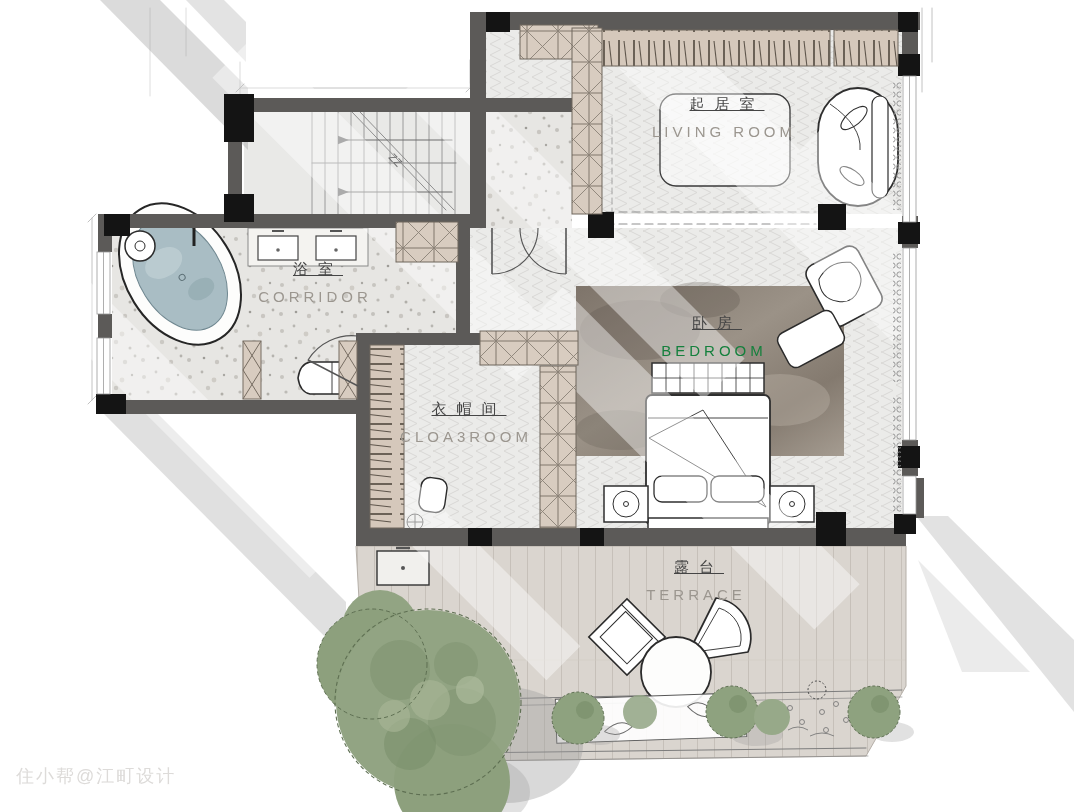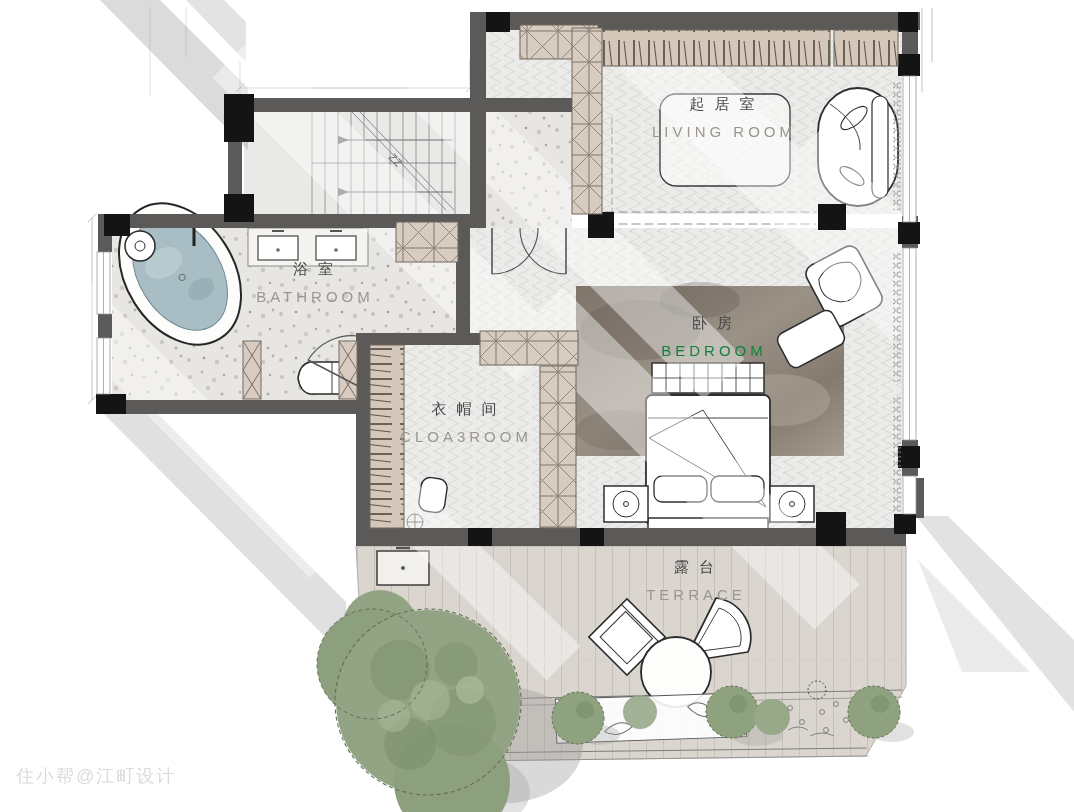--- a/index.html
+++ b/index.html
@@ -1,21 +1,21 @@
 <!DOCTYPE html>
 <html><head>
 <meta charset="utf-8">
 <style>
   html,body{margin:0;padding:0;background:#ffffff;}
   .canvas{position:relative;width:1074px;height:812px;background:#ffffff;overflow:hidden;
           font-family:"Liberation Sans", sans-serif;}
   .canvas svg{position:absolute;left:0;top:0;}
   .lbl{position:absolute;transform:translateX(-50%);display:flex;flex-direction:column;
        align-items:center;gap:9px;pointer-events:none;white-space:nowrap;}
-  .lbl .zh{font-size:15px;color:#454545;letter-spacing:10px;padding-left:10px;font-weight:500;}
+  .lbl .zh{font-size:15px;color:#454545;letter-spacing:10px;padding-left:10px;font-weight:500;text-decoration:underline;}
   .lbl .en{font-size:15px;color:#9b968f;letter-spacing:4px;padding-left:4px;}
   .lbl.on-rug .en{color:#15803d;}
   .watermark{position:absolute;left:16px;top:764px;font-size:18px;color:#dddbd9;
              letter-spacing:2px;}
 </style>
 </head>
 <body>
 
 <div class="canvas">
 <svg width="1074" height="812" viewBox="0 0 1074 812">
@@ -354,21 +354,21 @@
     </g>
   </g>
 </svg>
 
 <div class="lbl" style="left:722px;top:95px">
   <span class="zh">起居室</span>
   <span class="en">LIVING ROOM</span>
 </div>
 <div class="lbl" style="left:313px;top:260px">
   <span class="zh">浴室</span>
-  <span class="en">BATHROOM</span>
+  <span class="en">CORRIDOR</span>
 </div>
 <div class="lbl on-rug" style="left:712px;top:314px">
   <span class="zh">卧房</span>
   <span class="en">BEDROOM</span>
 </div>
 <div class="lbl" style="left:464px;top:400px">
   <span class="zh">衣帽间</span>
   <span class="en">CLOA3ROOM</span>
 </div>
 <div class="lbl" style="left:694px;top:558px">

